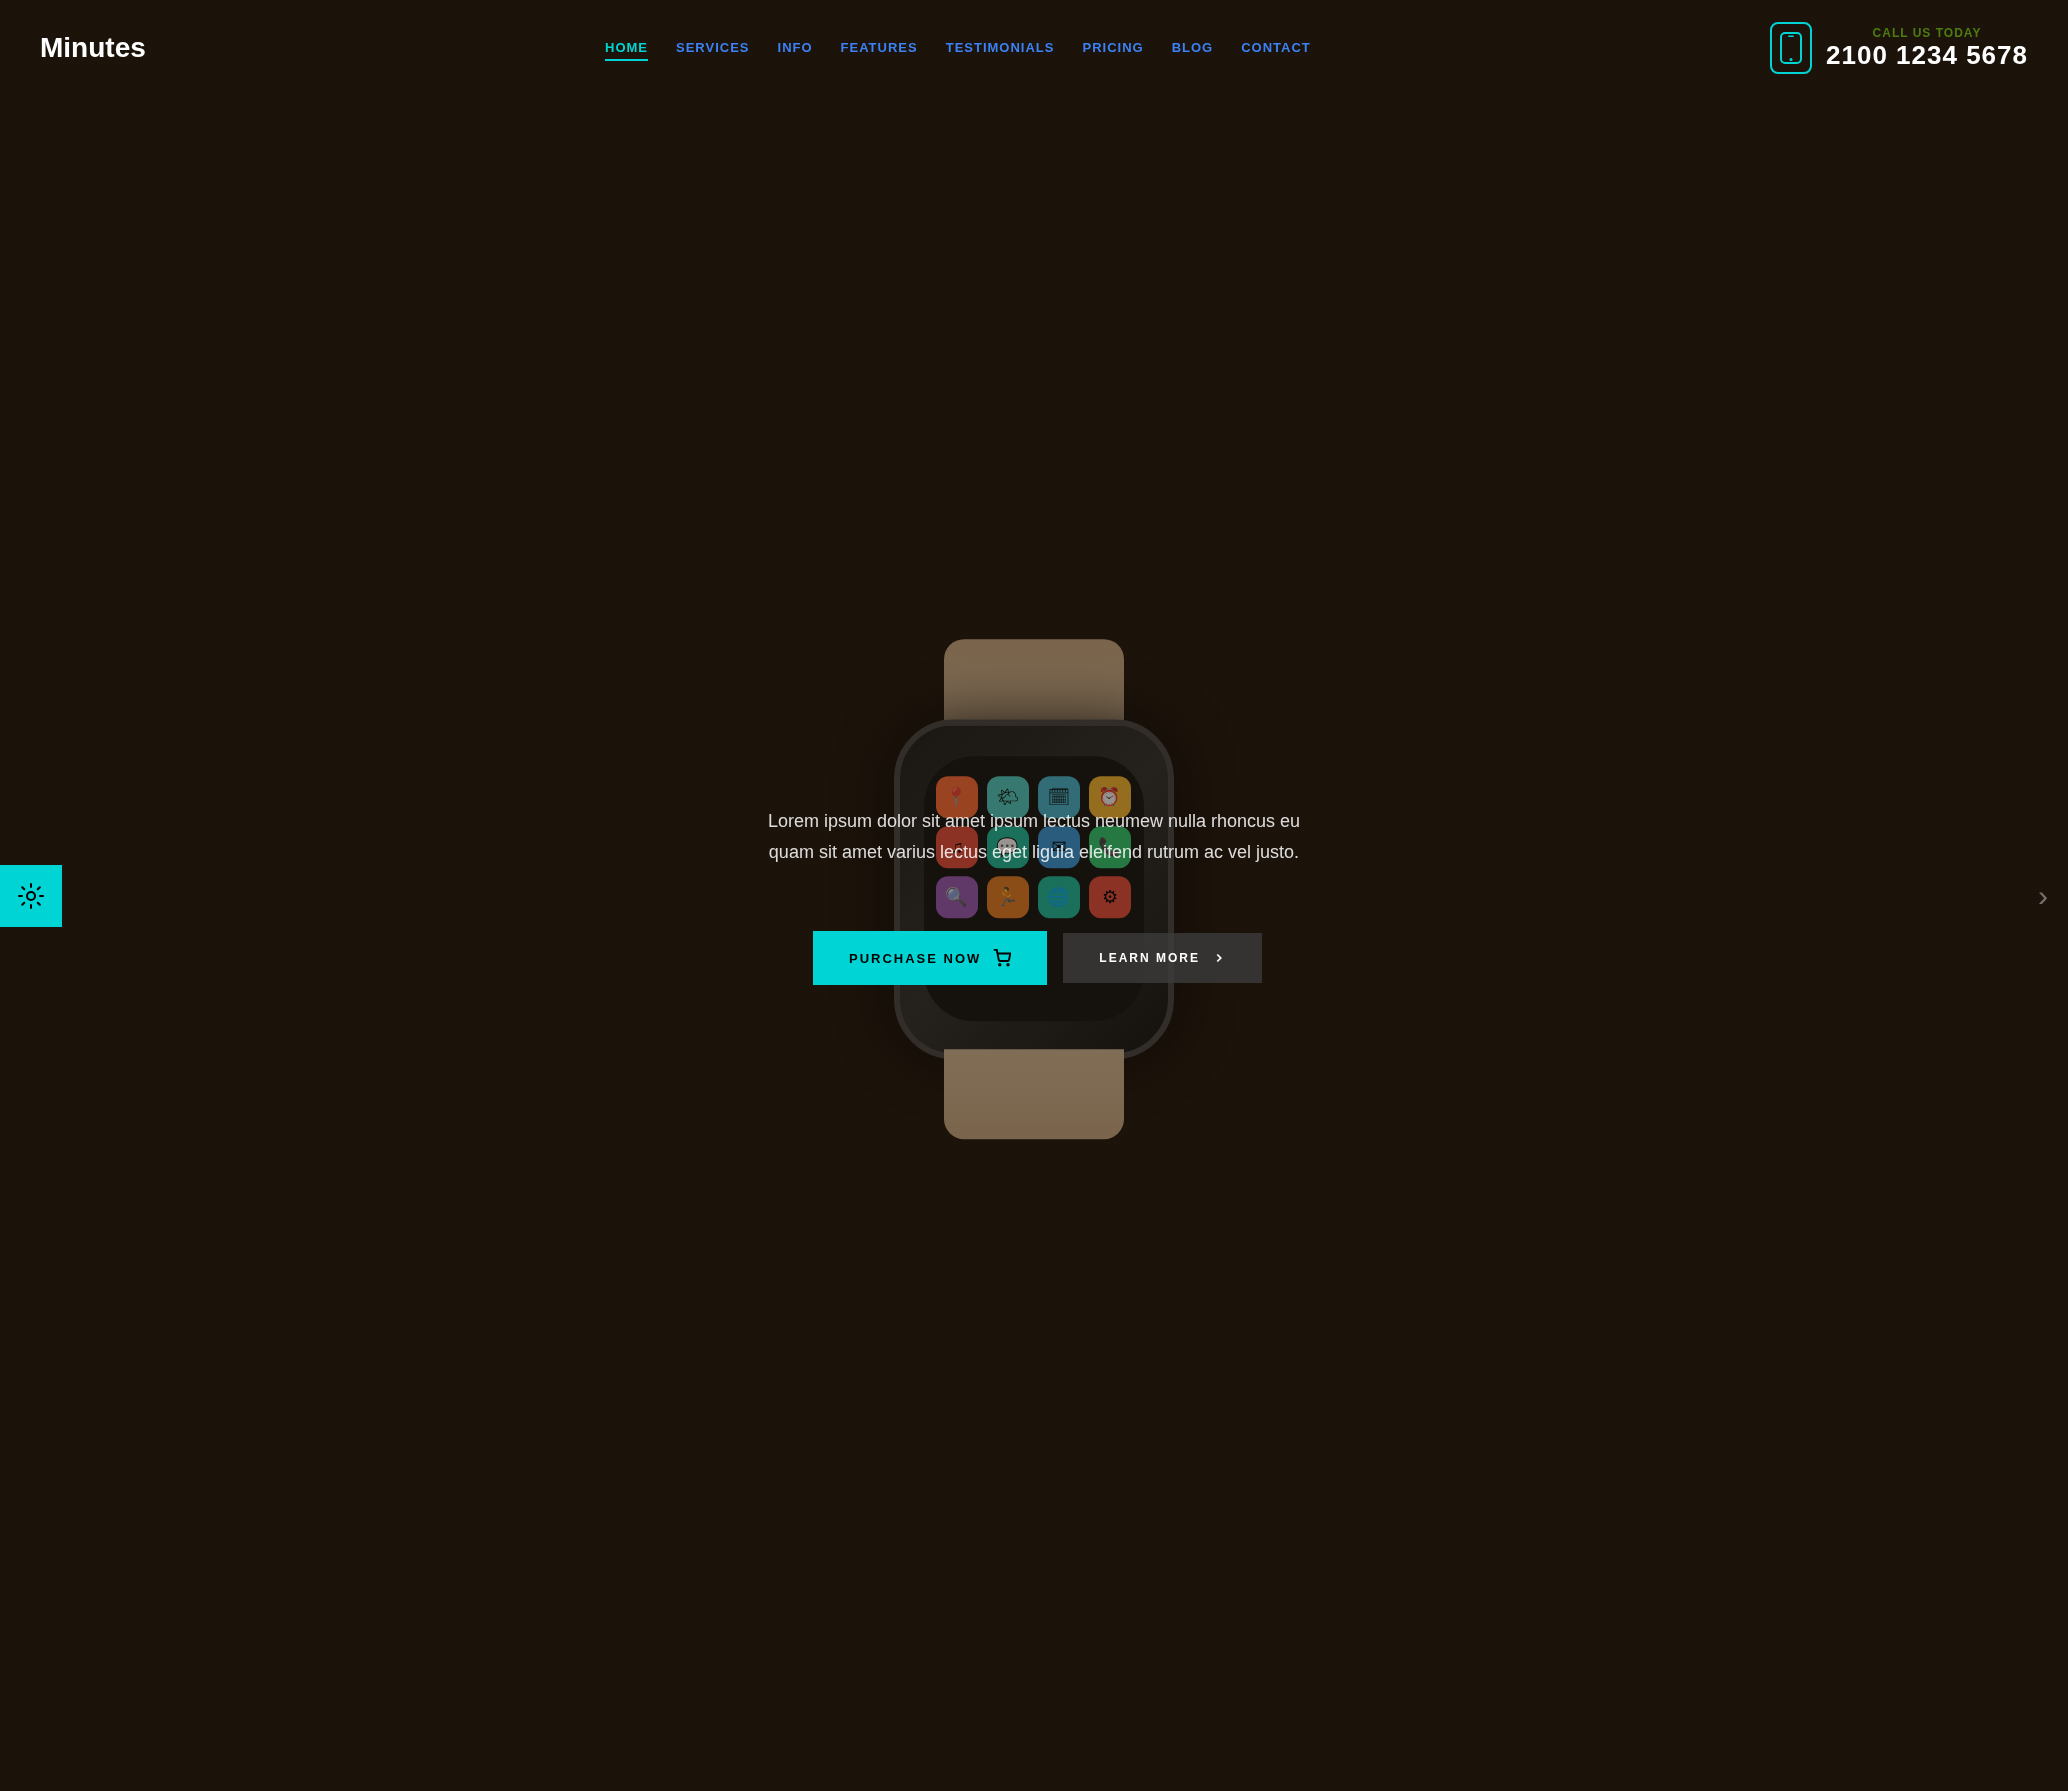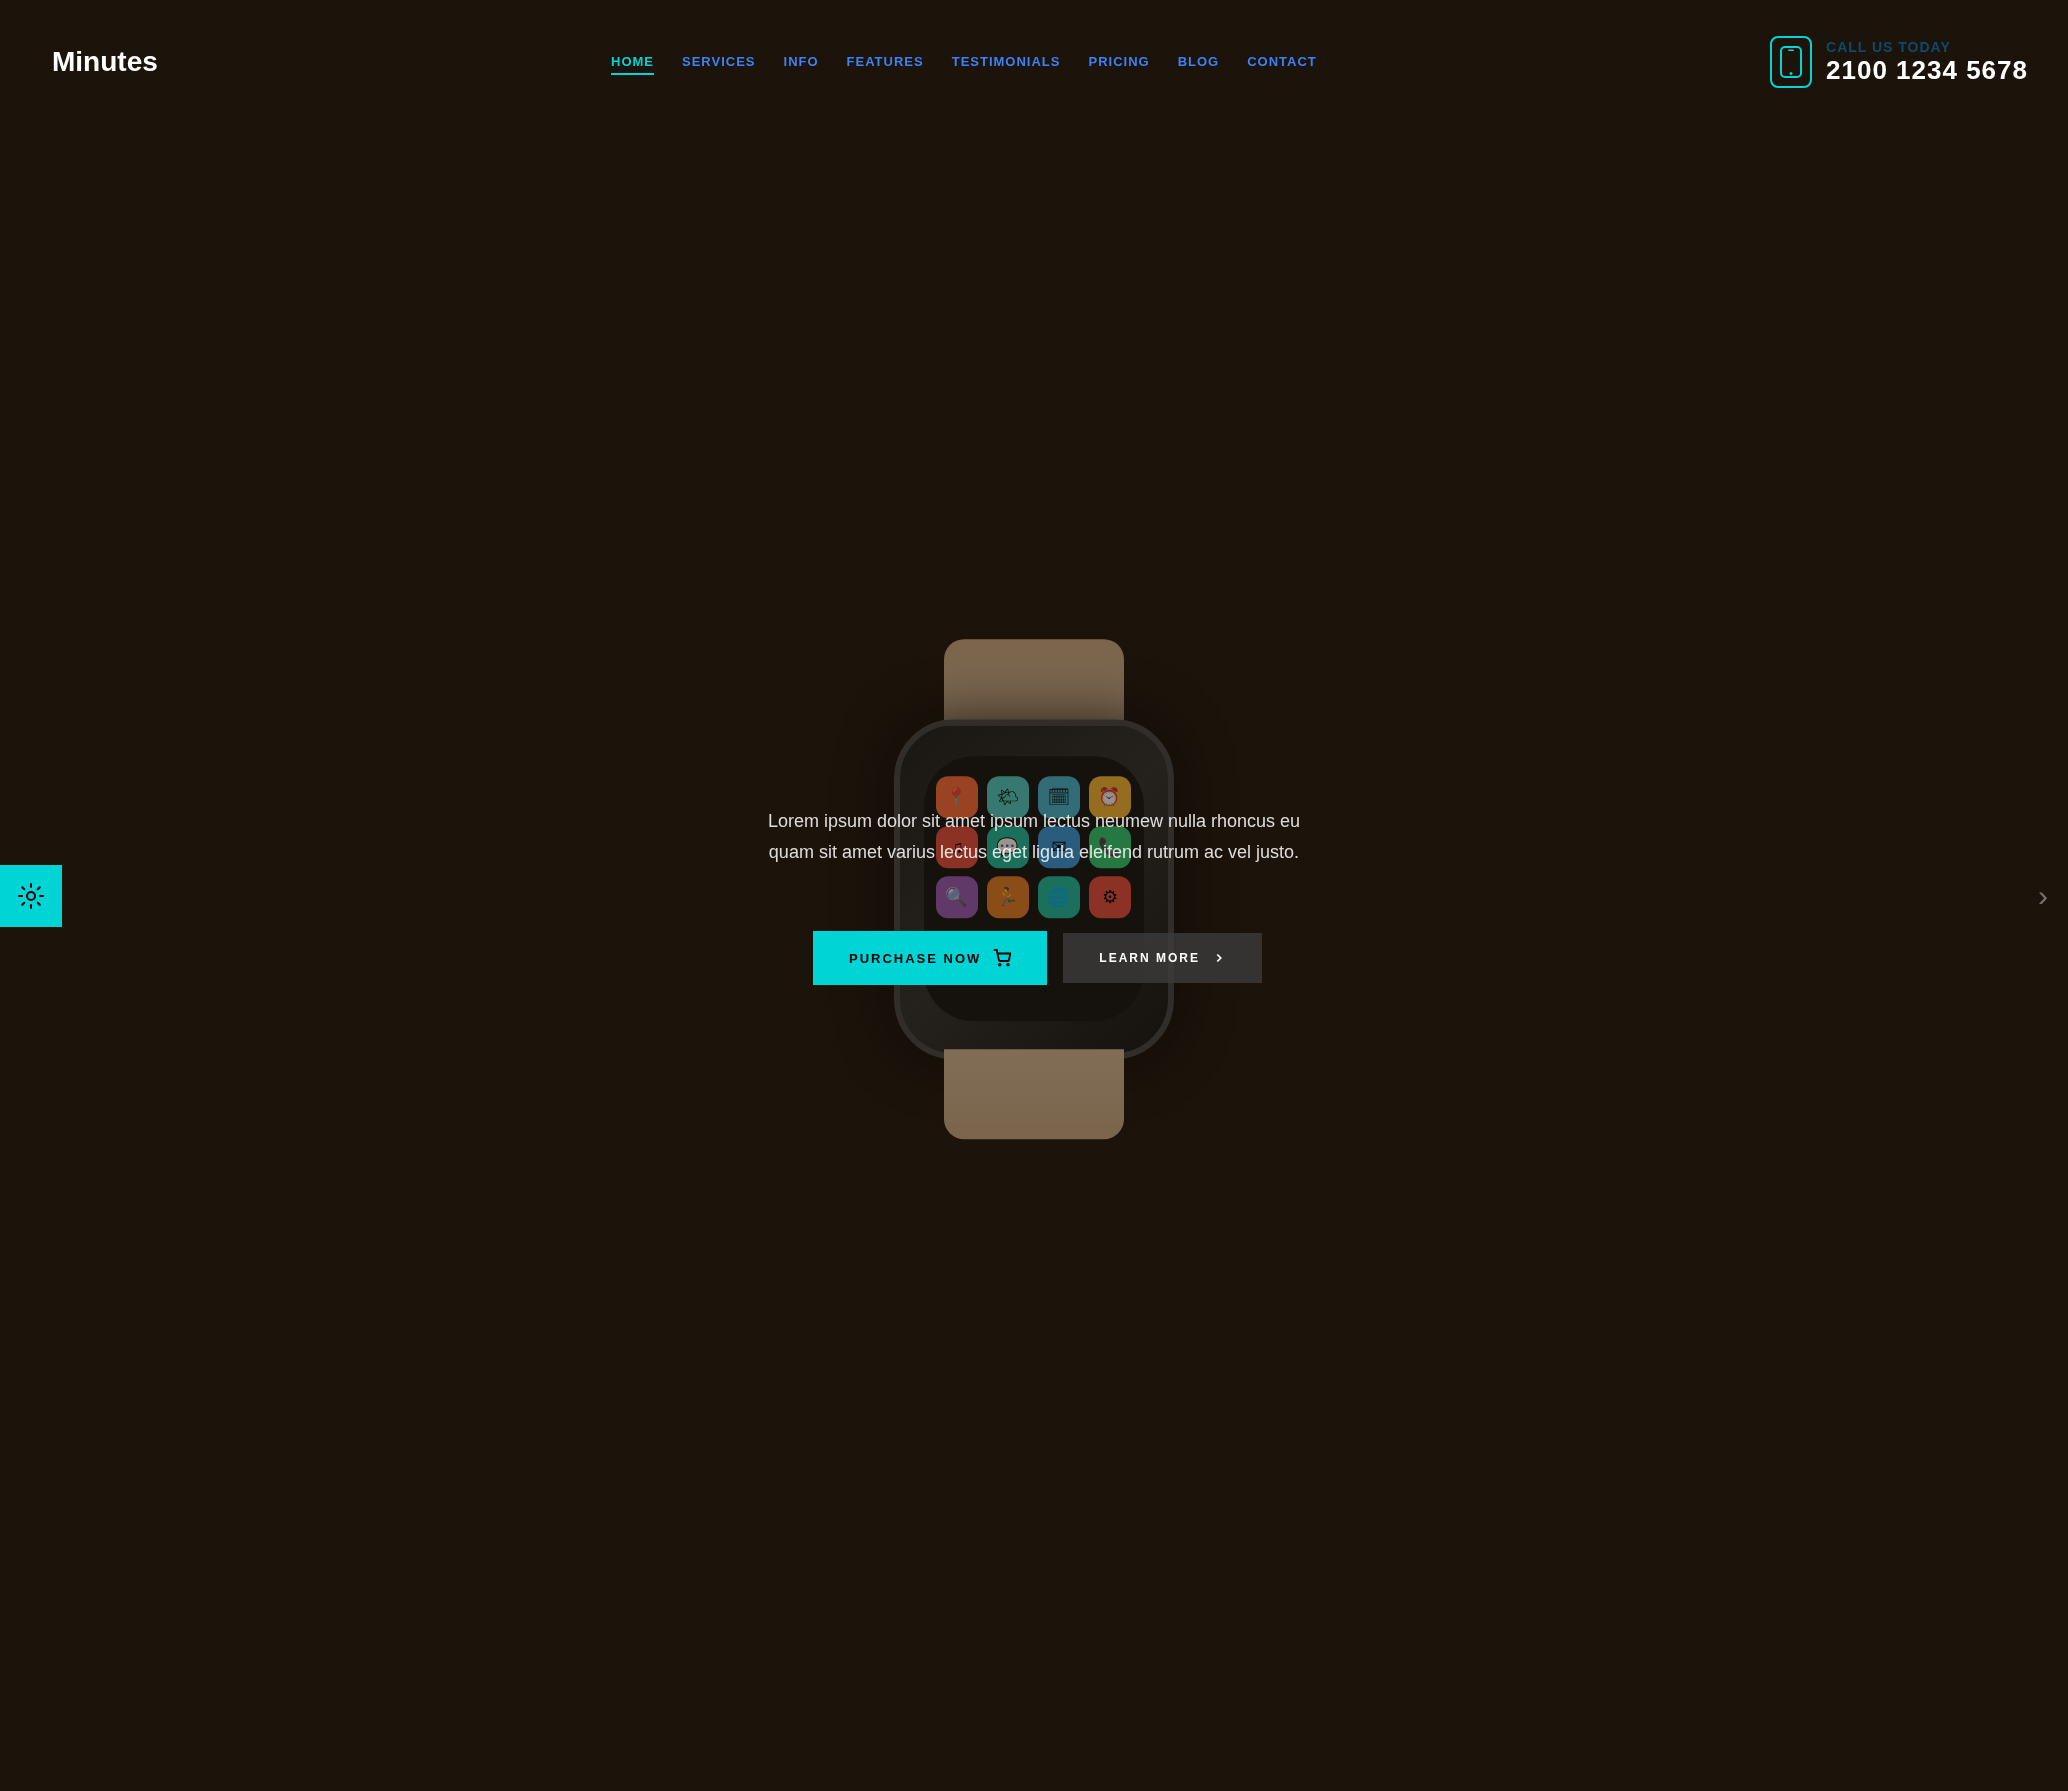--- a/index.html
+++ b/index.html
@@ -10,27 +10,27 @@
 
     body {
       font-family: 'Arial', sans-serif;
       overflow-x: hidden;
     }
 
     
     .header {
       position: absolute;
       top: 0;
-      left: 12px;
+      left: 0;
       right: 0;
       z-index: 100;
       display: flex;
       align-items: center;
       justify-content: space-between;
-      padding: 36px 40px;
+      padding: 22px 40px;
       background: transparent;
     }
 
     .logo {
       color: #ffffff;
       font-size: 28px;
       font-weight: 800;
       letter-spacing: 0;
       text-decoration: none;
     }
@@ -75,25 +75,26 @@
       color: #00d4d4;
       font-size: 22px;
     }
 
     .phone-info {
       display: flex;
       flex-direction: column;
     }
 
     .phone-label {
-      color: #0c4a6e;
-      font-size: 14px;
+      color: #4d7c0f;
+      font-size: 12px;
       font-weight: 700;
       letter-spacing: 1px;
       text-transform: uppercase;
+      text-align: center;
     }
 
     .phone-number {
       color: #ffffff;
       font-size: 26px;
       font-weight: 700;
       letter-spacing: 1px;
     }
 
     

